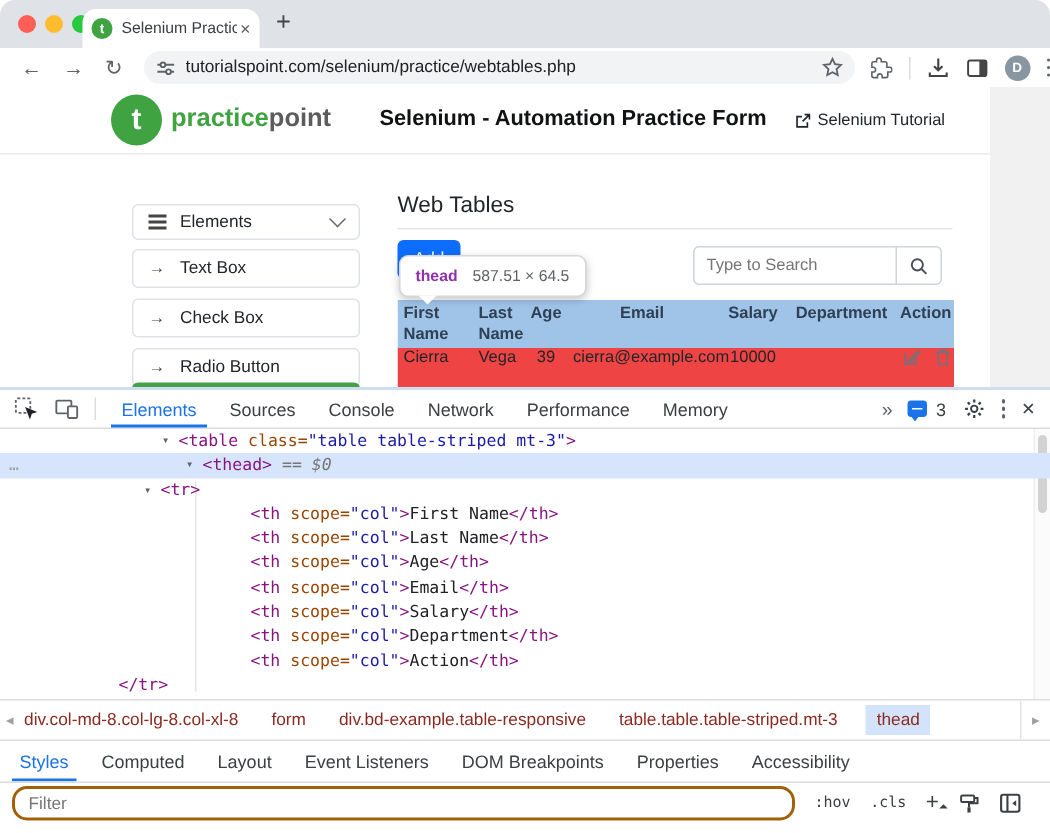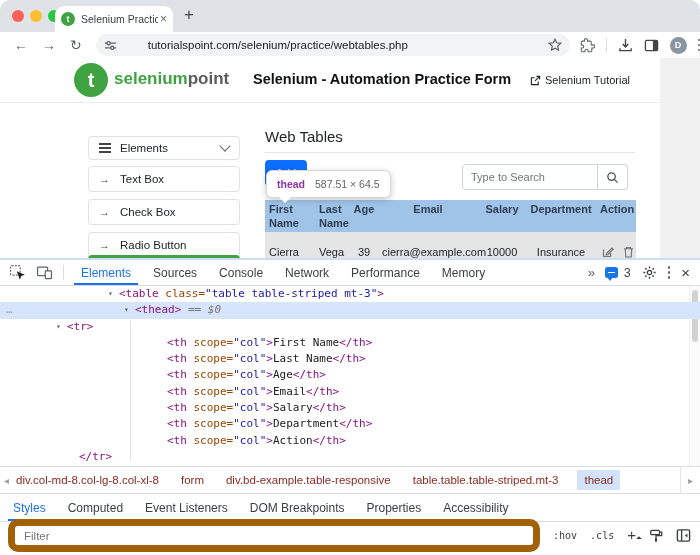--- a/index.html
+++ b/index.html
@@ -13,21 +13,21 @@
        display:flex;align-items:center;padding:0 6px;box-sizing:border-box;}
   .favicon{width:14px;height:14px;border-radius:50%;background:#3fa341;color:#fff;font-size:9px;font-weight:bold;
            display:flex;align-items:center;justify-content:center;flex:0 0 14px;}
   .tabtitle{font-size:10.5px;color:#3c4043;margin-left:6px;white-space:nowrap;overflow:hidden;width:80px;}
   .tabclose{color:#5f6368;font-size:12px;margin-left:2px;line-height:1;}
   .newtab{position:absolute;left:184px;top:5px;font-size:17px;color:#44474a;}
   .toolbar{position:absolute;left:0;top:32px;width:700px;height:26px;background:#fff;border-bottom:1px solid #e4e6e9;
            display:flex;align-items:center;}
   .navic{font-size:14px;color:#5f6368;margin-left:14px;}
   .omnibox{margin-left:14px;width:492px;height:22px;background:#f1f3f4;border-radius:12px;display:flex;align-items:center;
-           padding:0 8px;box-sizing:border-box;gap:24px;}
+           padding:0 8px;box-sizing:border-box;}
   .url{font-size:11.5px;color:#202124;margin-left:7px;flex:1;white-space:nowrap;overflow:hidden;}
   .tbicons{display:flex;align-items:center;margin-left:10px;gap:11px;}
   .sep-v{width:1px;height:15px;background:#dadce0;}
   .avatar{width:17px;height:17px;border-radius:50%;background:#8796a1;color:#fff;font-size:9px;font-weight:bold;
           display:flex;align-items:center;justify-content:center;}
   .kebab{display:flex;flex-direction:column;gap:2.5px;} .kebab i{width:2.5px;height:2.5px;border-radius:50%;background:#5f6368;}
   
   .page{position:absolute;left:0;top:58px;width:700px;height:200px;background:#fff;overflow:hidden;}
   .pg-margin{position:absolute;left:660px;top:0;width:40px;height:200px;background:#f1f1f1;}
   .pg-header{position:absolute;left:0;top:0;width:660px;height:44px;border-bottom:1px solid #ebebeb;}
@@ -59,21 +59,21 @@
   .tt-tag{font-size:10.5px;color:#9031aa;font-weight:bold;}
   .tt-dims{font-size:10.5px;color:#5f6368;}
   .search{position:absolute;left:462px;top:106px;display:flex;}
   .search input{width:118px;height:24px;border:1px solid #ced4da;border-radius:4px 0 0 4px;padding:0 8px;font-size:11px;
                 font-family:"Liberation Sans",sans-serif;color:#212529;outline:none;}
   .search .sbtn{width:30px;height:26px;border:1px solid #ced4da;border-left:none;border-radius:0 4px 4px 0;background:#fff;
                 display:flex;align-items:center;justify-content:center;box-sizing:border-box;}
   .wtable{position:absolute;left:265px;top:142px;width:371px;overflow:hidden;}
   .t-headrow{display:flex;background:#9fc4e7;height:32px;}
   .t-headrow span{font-size:11px;font-weight:bold;color:#2f4055;padding-top:3px;line-height:1.25;box-sizing:border-box;}
-  .t-row{display:flex;background:#e5e5e5;height:26px;align-items:flex-end;border-bottom:1px solid #e3e3e3;}
+  .t-row{display:flex;background:#ef4444;height:26px;align-items:flex-start;border-bottom:1px solid #e3e3e3;}
   .t-row span{font-size:11px;color:#212529;box-sizing:border-box;}
   .al-l{text-align:left;padding-left:4px;} .al-c{text-align:center;}
   .act-icons{display:flex;gap:9px;padding-left:6px;}
   
   .dt-toolbar{position:absolute;left:0;top:258px;width:700px;height:28px;background:#fff;border-top:2px solid #cfdeef;
               border-bottom:1px solid #dadce0;display:flex;align-items:center;box-sizing:border-box;}
   .dt-tab{font-size:12px;color:#3c4043;padding:0 11px;height:25px;display:flex;align-items:center;position:relative;}
   .dt-tab.active{color:#1a73e8;}
   .dt-tab.active:after{content:"";position:absolute;left:4px;right:4px;bottom:0;height:2.5px;background:#1a73e8;}
   .dt-right{margin-left:auto;display:flex;align-items:center;gap:11px;padding-right:10px;}
@@ -101,21 +101,21 @@
   .crumb.selected{background:#d4e3fc;margin-right:10px;padding:4px 7px;}
   .crumb-next{margin-left:auto;height:100%;display:flex;align-items:center;border-left:1px solid #e4e4e4;padding:0 7px;
               color:#9aa0a6;font-size:10px;background:#fff;}
   .dt-ptabs{position:absolute;left:0;top:493px;width:700px;height:28px;background:#fff;border-top:1px solid #dadce0;
             display:flex;align-items:flex-start;box-sizing:border-box;padding-left:2px;}
   .ptab{font-size:12px;color:#3c4043;padding:0 11px;height:27px;display:flex;align-items:center;position:relative;}
   .ptab.active{color:#1a73e8;}
   .ptab.active:after{content:"";position:absolute;left:6px;right:6px;bottom:0;height:2.5px;background:#1a73e8;}
   .dt-filter{position:absolute;left:0;top:521px;width:700px;height:34px;background:#fff;border-top:1px solid #dadce0;
              display:flex;align-items:center;box-sizing:border-box;padding:0 8px;}
-  .dt-filter input{width:500px;height:19px;border:7px solid #a16207;border-radius:10px;padding:0 9px;font-size:11.5px;
+  .dt-filter input{width:500px;height:19px;border:2px solid #a16207;border-radius:10px;padding:0 9px;font-size:11.5px;
                    font-family:"Liberation Sans",sans-serif;color:#202124;outline:none;margin-top:-6px;}
   .ftxt{font-family:"DejaVu Sans Mono",monospace;font-size:10px;color:#3c4043;margin-left:13px;margin-top:-6px;}
   .fplus{font-size:15px;color:#3c4043;margin-left:13px;margin-top:-8px;position:relative;}
   .fplus:after{content:"";position:absolute;right:-5px;bottom:2px;border-left:4px solid transparent;border-top:4px solid #3c4043;transform:rotate(-45deg);}
   .ficon{margin-left:13px;margin-top:-6px;display:flex;}
   svg{display:block;}
 </style>
 </head>
 <body>
 
@@ -173,21 +173,21 @@
           <i></i>
         </span>
     </div>
   </div>
 
   <div class="page">
     <div class="pg-margin"></div>
     <div class="pg-header">
       <div class="logo-c">t</div>
       <div class="brand">
-        <span class="b1">selenium</span><span class="b2">point</span>
+        <span class="b1">practice</span><span class="b2">point</span>
       </div>
       <div class="pg-title">Selenium - Automation Practice Form</div>
       <div class="tut-link">
         <svg width="11" height="11" viewBox="0 0 12 12">
           <g fill="none" stroke="#212529" stroke-width="1.2">
             <path d="M9 7v3.5H1.5V3H5"></path>
               <path d="M7 1.5h3.5V5M10.5 1.5L5.5 6.5"></path>
           </g>
         </svg>
         <span>Selenium Tutorial</span>
@@ -305,21 +305,21 @@
     </div>
   </div>
 
   <div class="dt-code" id="code">
     <div class="guide"></div>
     <div class="vscroll">
         <span class="vthumb"></span>
       </div>
   <div class="code-line" style="padding-left: 108px;"><span class="arrow">▾</span><span class="tok-tag">&lt;table</span><span class="tok-attr"> class=</span><span class="tok-val">"table table-striped mt-3"</span><span class="tok-tag">&gt;</span></div>
       <div class="code-line selected" style="padding-left: 124px;"><span class="gutter">…</span><span class="arrow">▾</span><span class="tok-tag">&lt;thead&gt;</span><span class="tok-meta"> == $0</span></div>
-      <div class="code-line" style="padding-left: 56px;"><span class="arrow">▾</span><span class="tok-tag">&lt;tr&gt;</span></div>
+      <div class="code-line" style="padding-left: 96px;"><span class="arrow">▾</span><span class="tok-tag">&lt;tr&gt;</span></div>
       <div class="code-line" style="padding-left: 156px;"><span class="arrow"></span><span class="tok-tag">&lt;th</span><span class="tok-attr"> scope=</span><span class="tok-val">"col"</span><span class="tok-tag">&gt;</span><span class="tok-txt">First Name</span><span class="tok-tag">&lt;/th&gt;</span></div>
       <div class="code-line" style="padding-left: 156px;"><span class="arrow"></span><span class="tok-tag">&lt;th</span><span class="tok-attr"> scope=</span><span class="tok-val">"col"</span><span class="tok-tag">&gt;</span><span class="tok-txt">Last Name</span><span class="tok-tag">&lt;/th&gt;</span></div>
       <div class="code-line" style="padding-left: 156px;"><span class="arrow"></span><span class="tok-tag">&lt;th</span><span class="tok-attr"> scope=</span><span class="tok-val">"col"</span><span class="tok-tag">&gt;</span><span class="tok-txt">Age</span><span class="tok-tag">&lt;/th&gt;</span></div>
       <div class="code-line" style="padding-left: 156px;"><span class="arrow"></span><span class="tok-tag">&lt;th</span><span class="tok-attr"> scope=</span><span class="tok-val">"col"</span><span class="tok-tag">&gt;</span><span class="tok-txt">Email</span><span class="tok-tag">&lt;/th&gt;</span></div>
       <div class="code-line" style="padding-left: 156px;"><span class="arrow"></span><span class="tok-tag">&lt;th</span><span class="tok-attr"> scope=</span><span class="tok-val">"col"</span><span class="tok-tag">&gt;</span><span class="tok-txt">Salary</span><span class="tok-tag">&lt;/th&gt;</span></div>
       <div class="code-line" style="padding-left: 156px;"><span class="arrow"></span><span class="tok-tag">&lt;th</span><span class="tok-attr"> scope=</span><span class="tok-val">"col"</span><span class="tok-tag">&gt;</span><span class="tok-txt">Department</span><span class="tok-tag">&lt;/th&gt;</span></div>
       <div class="code-line" style="padding-left: 156px;"><span class="arrow"></span><span class="tok-tag">&lt;th</span><span class="tok-attr"> scope=</span><span class="tok-val">"col"</span><span class="tok-tag">&gt;</span><span class="tok-txt">Action</span><span class="tok-tag">&lt;/th&gt;</span></div>
       <div class="code-line" style="padding-left: 68px;"><span class="arrow"></span><span class="tok-tag">&lt;/tr&gt;</span></div>
     </div>
 
@@ -331,20 +331,21 @@
         <span class="crumb">div.bd-example.table-responsive</span>
         <span class="crumb">table.table.table-striped.mt-3</span>
         <span class="crumb selected">thead</span>
       </span>
     <span class="crumb-next">▸</span>
   </div>
 
   <div class="dt-ptabs" id="panel-tabs">
       <div class="ptab active">Styles</div>
       <div class="ptab">Computed</div>
+      <div class="ptab">Layout</div>
       <div class="ptab">Event Listeners</div>
       <div class="ptab">DOM Breakpoints</div>
       <div class="ptab">Properties</div>
       <div class="ptab">Accessibility</div>
     </div>
 
   <div class="dt-filter">
     <input placeholder="Filter" style="">
     <span class="ftxt">:hov</span>
     <span class="ftxt">.cls</span>

